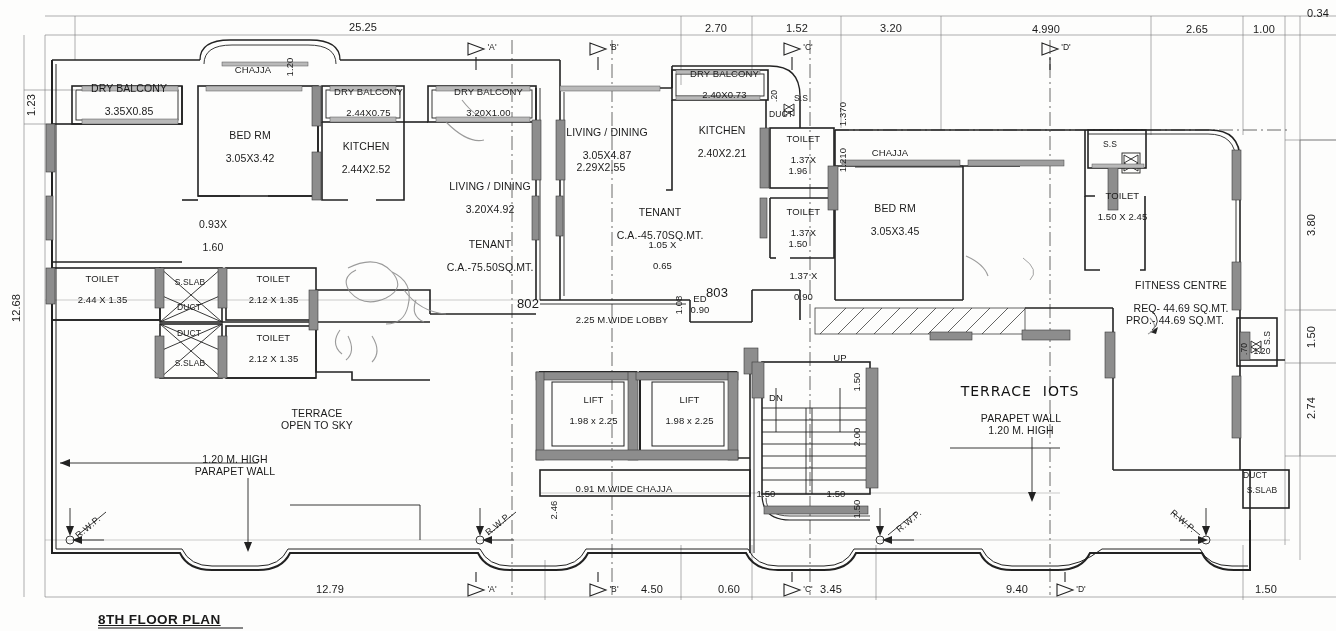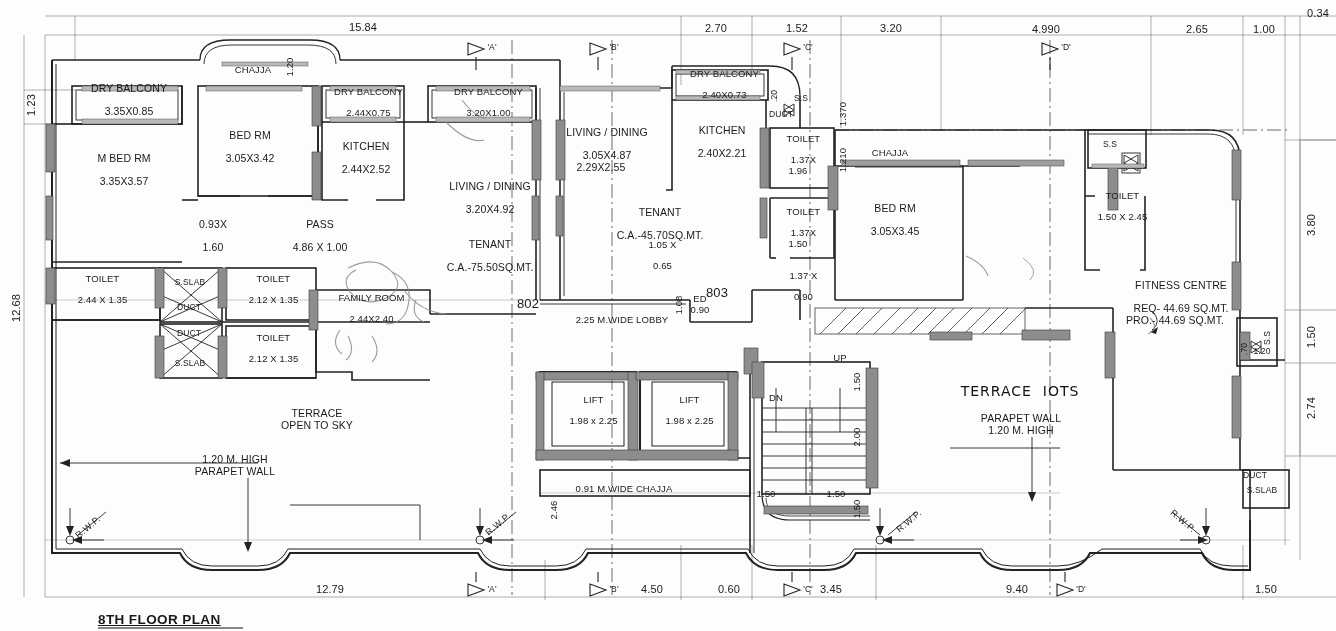--- a/index.html
+++ b/index.html
@@ -396,67 +396,55 @@
       <path d="M462,100 q14,18 24,18"></path>
       <path d="M966,256 q18,8 22,20"></path>
       <path d="M1150,318 q10,10 -2,16"></path>
     </g>
   </svg>
 
   <div class="lbl ctr" style="left:123px;top:100px">
     <span>DRY BALCONY</span><br>
     <span>3.35X0.85</span>
   </div>
-  <div class="lbl ctr" style="left:118px;top:170px">
-    <span>M BED RM</span><br>
-    <span>3.35X3.57</span>
-  </div>
   <div class="lbl ctr" style="left:244px;top:147px">
     <span>BED RM</span><br>
     <span>3.05X3.42</span>
   </div>
   <div class="lbl ctr s" style="left:363px;top:103px">
     <span>DRY BALCONY</span><br>
     <span>2.44X0.75</span>
   </div>
   <div class="lbl ctr" style="left:360px;top:158px">
     <span>KITCHEN</span><br>
     <span>2.44X2.52</span>
   </div>
   <div class="lbl ctr s" style="left:483px;top:103px">
     <span>DRY BALCONY</span><br>
     <span>3.20X1.00</span>
   </div>
   <div class="lbl ctr" style="left:484px;top:198px">
     <span>LIVING / DINING</span><br>
     <span>3.20X4.92</span>
   </div>
-  <div class="lbl ctr" style="left:314px;top:236px">
-    <span>PASS</span><br>
-    <span>4.86 X 1.00</span>
-  </div>
   <div class="lbl ctr" style="left:207px;top:236px">
     <span>0.93X</span><br>
     <span>1.60</span>
   </div>
   <div class="lbl ctr s" style="left:97px;top:290px">
     <span>TOILET</span><br>
     <span>2.44 X 1.35</span>
   </div>
   <div class="lbl ctr s" style="left:268px;top:290px">
     <span>TOILET</span><br>
     <span>2.12 X 1.35</span>
   </div>
   <div class="lbl ctr s" style="left:268px;top:349px">
     <span>TOILET</span><br>
     <span>2.12 X 1.35</span>
-  </div>
-  <div class="lbl ctr s" style="left:366px;top:309px">
-    <span>FAMILY ROOM</span><br>
-    <span>2.44X2.40</span>
   </div>
   <div class="lbl ctr" style="left:484px;top:256px">
     <span>TENANT</span><br>
     <span>C.A.-75.50SQ.MT.</span>
   </div>
   <div class="lbl ctr" style="left:601px;top:150px">
     <span>LIVING / DINING</span><br>
     <span style="white-space:pre-line">3.05X4.87
 2.29X2.55</span>
   </div>
@@ -538,21 +526,21 @@
   <div class="lbl ctr" style="left:1021px;top:425px;white-space:pre-line">PARAPET WALL
 1.20 M. HIGH</div>
   <div class="lbl big ctr" style="left:528px;top:304px">802</div>
   <div class="lbl big ctr" style="left:717px;top:293px">803</div>
 
   <div class="lbl rwp ctr" style="left:88px;top:527px;transform:translate(-50%,-50%) rotate(-40deg)">R.W.P.</div>
   <div class="lbl rwp ctr" style="left:498px;top:524px;transform:translate(-50%,-50%) rotate(-40deg)">R.W.P.</div>
   <div class="lbl rwp ctr" style="left:909px;top:521px;transform:translate(-50%,-50%) rotate(-40deg)">R.W.P.</div>
   <div class="lbl rwp ctr" style="left:1183px;top:521px;transform:translate(-50%,-50%) rotate(40deg)">R.W.P.</div>
 
-  <div class="lbl dim ctr" style="left:363px;top:27px">15.84</div>
+  <div class="lbl dim ctr" style="left:363px;top:27px">25.25</div>
   <div class="lbl dim ctr" style="left:716px;top:28px">2.70</div>
   <div class="lbl dim ctr" style="left:797px;top:28px">1.52</div>
   <div class="lbl dim ctr" style="left:891px;top:28px">3.20</div>
   <div class="lbl dim ctr" style="left:1046px;top:29px">4.990</div>
   <div class="lbl dim ctr" style="left:1197px;top:29px">2.65</div>
   <div class="lbl dim ctr" style="left:1264px;top:29px">1.00</div>
   <div class="lbl dim ctr" style="left:1318px;top:13px">0.34</div>
 
   <div class="lbl dim ctr" style="left:330px;top:589px">12.79</div>
   <div class="lbl dim ctr" style="left:652px;top:589px">4.50</div>

